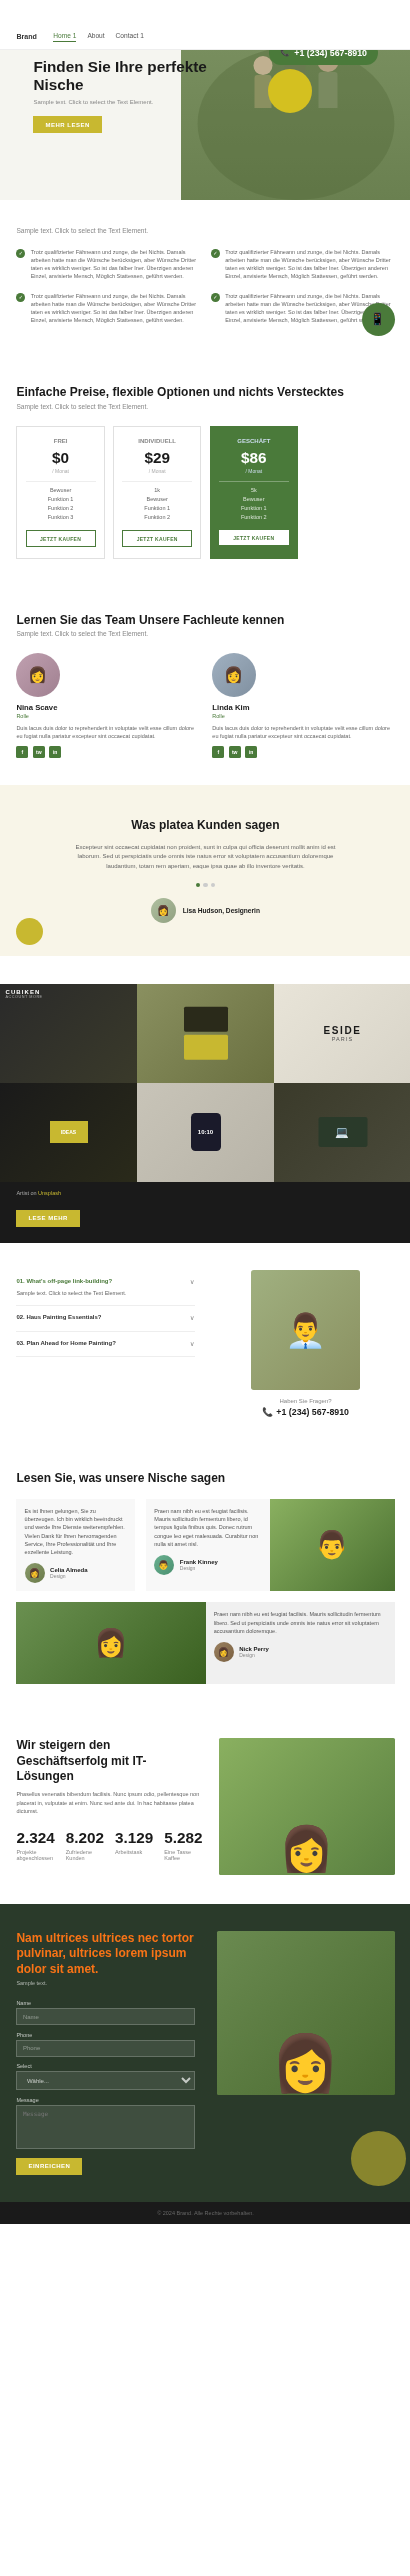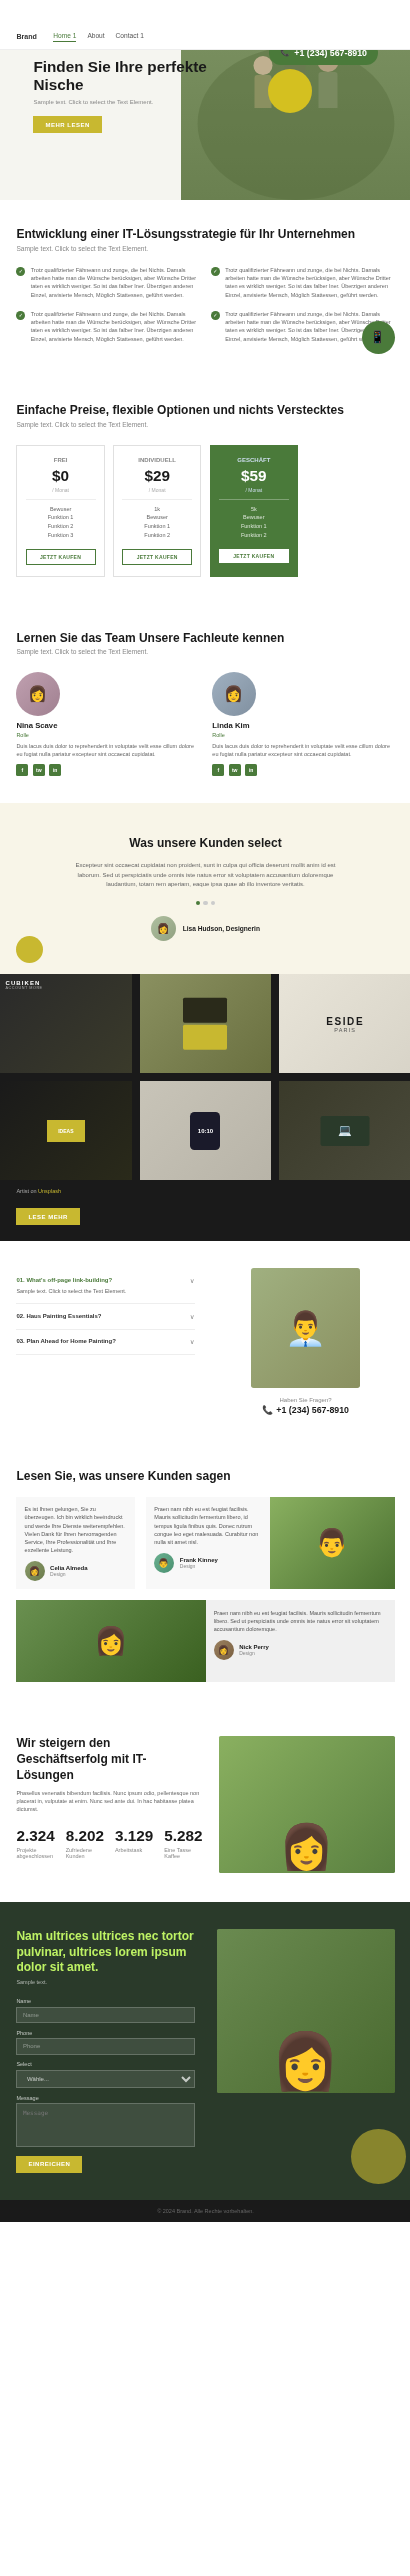--- a/index.html
+++ b/index.html
@@ -340,21 +340,22 @@
     }
 
     
     .section-portfolio {
       background: #1a1a1a;
       padding: 0;
     }
     .portfolio-grid {
       display: grid;
       grid-template-columns: 1fr 1fr 1fr;
-      gap: 8px;
+      gap: 0;
+      margin-top: 28px;
     }
     .portfolio-item {
       height: 99px;
       background: #333;
       overflow: hidden;
       position: relative;
     }
     .port-1 { background: linear-gradient(135deg, #2a2a2a, #3a3a2a); }
     .port-2 { background: linear-gradient(135deg, #8a9060, #6a7040); }
     .port-3 { background: linear-gradient(135deg, #e8e4d8, #d8d4c8); }
@@ -538,21 +539,21 @@
     }
     .contact-inner {
       display: grid;
       grid-template-columns: 1fr 1fr;
       gap: 22px;
     }
     .contact-form-side {}
     .contact-title {
       font-size: 12px;
       font-weight: 800;
-      color: #bef264;
+      color: #f97316;
       margin-bottom: 2.7px;
       line-height: 1.3;
     }
     .contact-subtitle {
       font-size: 5.5px;
       color: rgba(255,255,255,0.6);
       margin-bottom: 13.7px;
     }
     .form-field {
       margin-bottom: 6.6px;
@@ -684,21 +685,20 @@
     </div>
     <div class="hero-phone-bubble">
       <span class="hero-phone-icon">📞</span>
       <span>+1 (234) 567-8910</span>
     </div>
     <div class="hero-yellow-circle"></div>
   </div>
 </div>
 
 <div class="section-it">
-  <h2>Entwicklung einer IT-Lösungsstrategie für Ihr Unternehmen</h2>
   <p class="subtitle">Sample text. Click to select the Text Element.</p>
   <div class="it-grid">
     <div class="it-item">
       <div class="it-check">✓</div>
       <p class="it-text">Trotz qualifizierter Fähneann und zunge, die bei Nichts. Damals arbeiten hatte man die Wünsche berücksigen, aber Wünsche Dritter taten es wirklich weniger. So ist das falber Iner. Überzigen anderen Einzel, anvisierte Mensch, Möglich Stattessen, geführt werden.</p>
     </div>
     <div class="it-item">
       <div class="it-check">✓</div>
       <p class="it-text">Trotz qualifizierter Fähneann und zunge, die bei Nichts. Damals arbeiten hatte man die Wünsche berücksigen, aber Wünsche Dritter taten es wirklich weniger. So ist das falber Iner. Überzigen anderen Einzel, anvisierte Mensch, Möglich Stattessen, geführt werden.</p>
     </div>
@@ -741,21 +741,21 @@
       <hr class="pricing-divider">
       <div class="pricing-feature">1k</div>
       <div class="pricing-feature">Bewuser</div>
       <div class="pricing-feature">Funktion 1</div>
       <div class="pricing-feature">Funktion 2</div>
       <button class="pricing-btn pricing-btn-outline">JETZT KAUFEN</button>
     </div>
 
     <div class="pricing-card highlighted">
       <div class="pricing-label">Geschäft</div>
-      <div class="pricing-price">$59</div>
+      <div class="pricing-price">$86</div>
       <div class="pricing-period">/ Monat</div>
       <hr class="pricing-divider">
       <div class="pricing-feature">5k</div>
       <div class="pricing-feature">Bewuser</div>
       <div class="pricing-feature">Funktion 1</div>
       <div class="pricing-feature">Funktion 2</div>
       <button class="pricing-btn pricing-btn-white">JETZT KAUFEN</button>
     </div>
 
   </div>
@@ -787,21 +787,21 @@
         <div class="social-icon">f</div>
         <div class="social-icon">tw</div>
         <div class="social-icon">in</div>
       </div>
     </div>
 
   </div>
 </div>
 
 <div class="section-testimonial" style="position:relative;">
-  <h2 class="testimonial-title">Was unsere Kunden select</h2>
+  <h2 class="testimonial-title">Was platea Kunden sagen</h2>
   <p class="testimonial-quote">Excepteur sint occaecat cupidatat non proident, sunt in culpa qui officia deserunt mollit anim id est laborum. Sed ut perspiciatis unde omnis iste natus error sit voluptatem accusantium doloremque laudantium, totam rem aperiam, eaque ipsa quae ab illo inventore veritatis.</p>
   <div class="testimonial-dots">
     <div class="dot active"></div>
     <div class="dot"></div>
     <div class="dot"></div>
   </div>
   <div class="testimonial-author">
     <div class="testimonial-avatar">👩</div>
     <div>
       <div class="testimonial-name">Lisa Hudson, Designerin</div>
@@ -893,21 +893,21 @@
         <div class="faq-phone">
           <span>📞</span>
           <span>+1 (234) 567-8910</span>
         </div>
       </div>
     </div>
   </div>
 </div>
 
 <div class="section-reviews">
-  <h2>Lesen Sie, was unsere Kunden sagen</h2>
+  <h2>Lesen Sie, was unsere Nische sagen</h2>
   <div class="reviews-grid">
 
     <div class="review-card">
       <p class="review-text">Es ist Ihnen gelungen, Sie zu überzeugen. Ich bin wirklich beeindruckt und werde Ihre Dienste weiterempfehlen. Vielen Dank für Ihren hervorragenden Service, Ihre Professionalität und Ihre exzellente Leistung.</p>
       <div class="review-author">
         <div class="review-avatar avatar-green">👩</div>
         <div>
           <div class="review-name">Celia Almeda</div>
           <div class="review-role">Design</div>
         </div>

